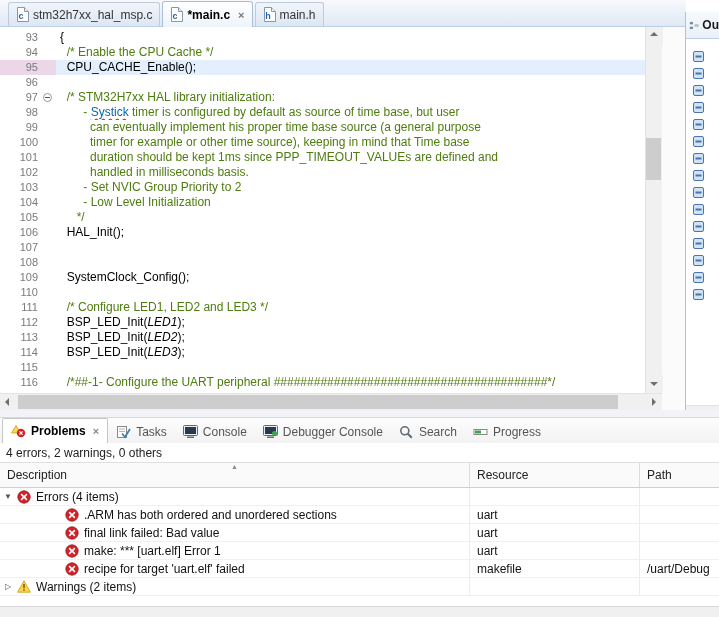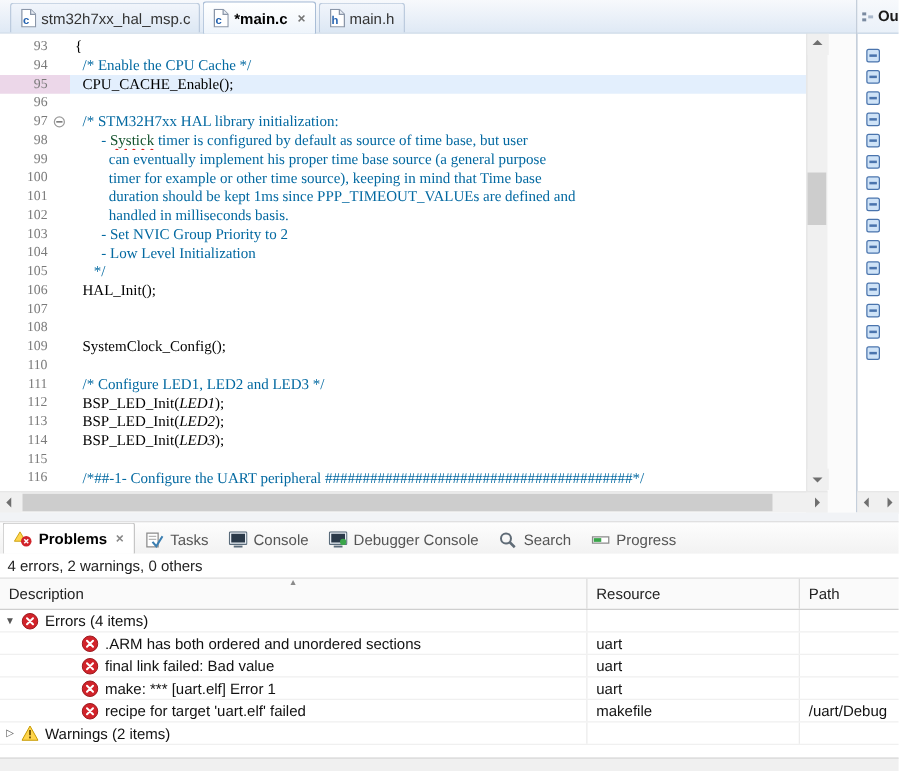--- a/index.html
+++ b/index.html
@@ -9,49 +9,49 @@
   
   #editor-region{position:absolute;left:0;top:0;width:686px;height:410px;background:#fff}
   #tabbar{position:absolute;left:0;top:0;width:686px;height:27px;background:linear-gradient(#f7f9fc,#dfe9f5);border-bottom:1px solid #bfcfe2;display:flex;align-items:flex-end;padding-left:8px}
   .etab{height:24px;display:flex;align-items:center;gap:4px;padding:0 7px;border:1px solid #bccbde;border-bottom:none;border-radius:3px 3px 0 0;background:linear-gradient(#f1f5fb,#dce7f4);color:#333;margin-right:2px;white-space:nowrap;cursor:default;position:relative}
   .etab.active{height:26px;background:linear-gradient(#ffffff,#eef4fb);font-weight:bold;color:#000;z-index:2;margin-bottom:-1px;border-color:#a9bdd6}
   .etab .close{margin-left:4px;color:#777;font-size:11px;line-height:10px}
   .ficon{flex:0 0 auto}
 
   #editor-body{position:absolute;left:0;top:27px;width:645px;height:366px;overflow:hidden;background:#fff;padding-top:3px}
   #gutter-bg{position:absolute;left:0;top:27px;width:56px;height:366px;background:#f5f5f5;border-right:1px solid #d9d9d9}
-  .cl{display:flex;height:15px;line-height:15px;font-family:Liberation Serif, serif;font-size:12px;white-space:pre;position:relative}
+  .cl{display:flex;height:15px;line-height:15px;font-family:Liberation Sans, sans-serif;font-size:12px;white-space:pre;position:relative}
   .gut{flex:0 0 56px;display:flex;position:relative}
   .num{flex:0 0 40px;text-align:right;color:#7a7a7a;font-size:11px;padding-right:2px}
   .foldcol{flex:0 0 16px;position:relative}
   .gut.diff{background:#ecd7e9}
   .fold{position:absolute;left:3px;top:3px;width:9px;height:9px;border:1px solid #9a9a9a;border-radius:50%;background:#fff}
   .fold::after{content:"";position:absolute;left:1px;right:1px;top:3px;height:1px;background:#555}
   .ct{flex:1;padding-left:4px;overflow:hidden}
   .ct.hl{background:#e3effd}
   .s-k{color:#000}
-  .s-c{color:#0369a1}
+  .s-c{color:#4d7c0f}
   .s-m{color:#000;font-style:italic}
-  .s-sy{color:#14532d;text-decoration-line:underline;text-decoration-style:wavy;text-decoration-color:#e02020;text-underline-offset:2px}
+  .s-sy{color:#0369a1;text-decoration-line:underline;text-decoration-style:wavy;text-decoration-color:#e02020;text-underline-offset:2px}
 
   
   #vscroll{position:absolute;left:645px;top:27px;width:17px;height:366px;background:#f0f0f0;border-left:1px solid #e3e3e3}
   #hscroll{position:absolute;left:0;top:393px;width:662px;height:17px;background:#f0f0f0;border-top:1px solid #e3e3e3}
   .sbtn{position:absolute;width:17px;height:17px;background:#f0f0f0}
   .tri{position:absolute;width:0;height:0;border:4px solid transparent}
   .tri.up{left:4px;top:5px;border-bottom-color:#6f6f6f;border-top-width:0}
   .tri.down{left:4px;top:7px;border-top-color:#6f6f6f;border-bottom-width:0}
   .tri.left{left:5px;top:4px;border-right-color:#6f6f6f;border-left-width:0}
   .tri.right{left:7px;top:4px;border-left-color:#6f6f6f;border-right-width:0}
   #vthumb{position:absolute;left:646px;top:138px;width:15px;height:42px;background:#cdcdcd}
   #hthumb{position:absolute;left:18px;top:395px;width:600px;height:14px;background:#cdcdcd}
   #overview-ruler{position:absolute;left:662px;top:27px;width:23px;height:383px;background:#fbfbfb}
 
   
-  #outline{position:absolute;left:685px;top:0;width:34px;height:410px;background:#fff;border-left:1px solid #b3c0d0}
+  #outline{position:absolute;left:685px;top:12px;width:34px;height:410px;background:#fff;border-left:1px solid #b3c0d0}
   #outline-tabbar{height:27px;border-bottom:1px solid #bfcfe2;background:linear-gradient(#f7f9fc,#eaf1f9);display:flex;align-items:center;gap:3px;padding-left:3px;font-weight:bold;color:#1a1a1a;overflow:hidden;white-space:nowrap}
   #outline-items{padding-top:10px}
   .onode{height:17px;display:flex;align-items:center;padding-left:6px;cursor:default}
   #outline-hscroll{position:absolute;left:0;bottom:0;width:34px;height:17px;background:#f0f0f0;border-top:1px solid #e3e3e3}
 
   
   #pane-sash{position:absolute;left:0;top:410px;width:719px;height:8px;background:#f1f3f6;border-bottom:1px solid #dadada}
   #ptabs{position:absolute;left:0;top:418px;width:719px;height:25px;background:linear-gradient(#fdfdfd,#f2f2f2);display:flex;align-items:flex-end;padding-left:2px}
   .ptab{height:23px;display:flex;align-items:center;gap:5px;padding:0 8px;color:#555;white-space:nowrap;cursor:default}
   .ptab.active{background:#fff;border:1px solid #c6c6c6;border-bottom:none;border-radius:2px 2px 0 0;font-weight:bold;color:#000;height:25px}

